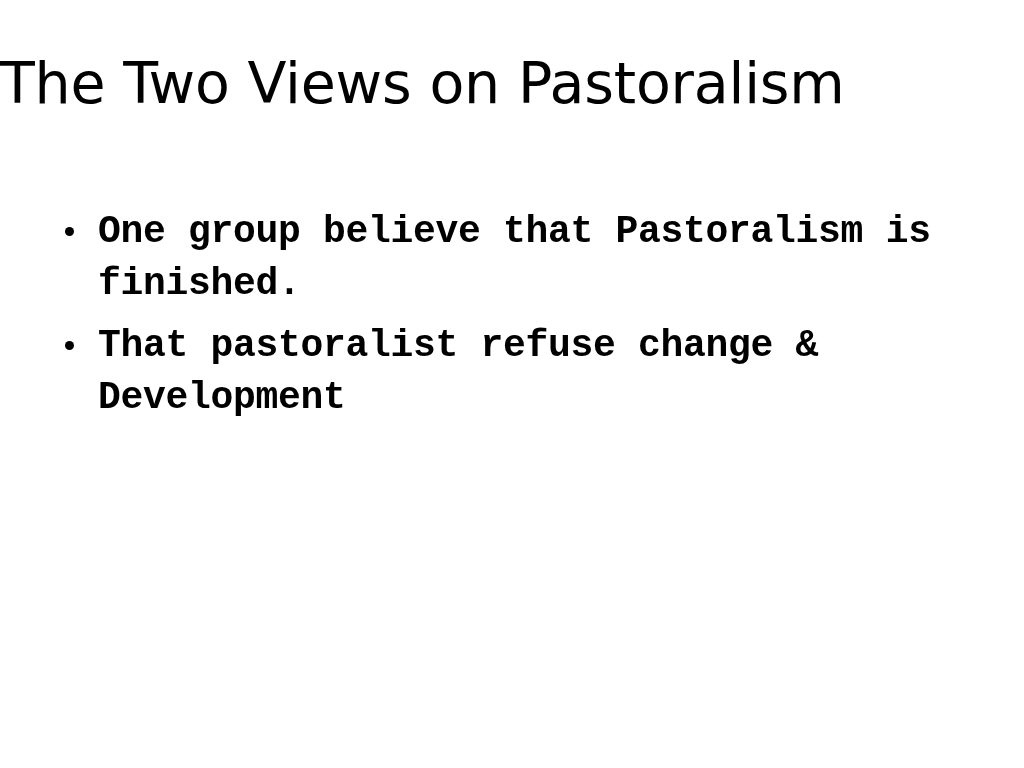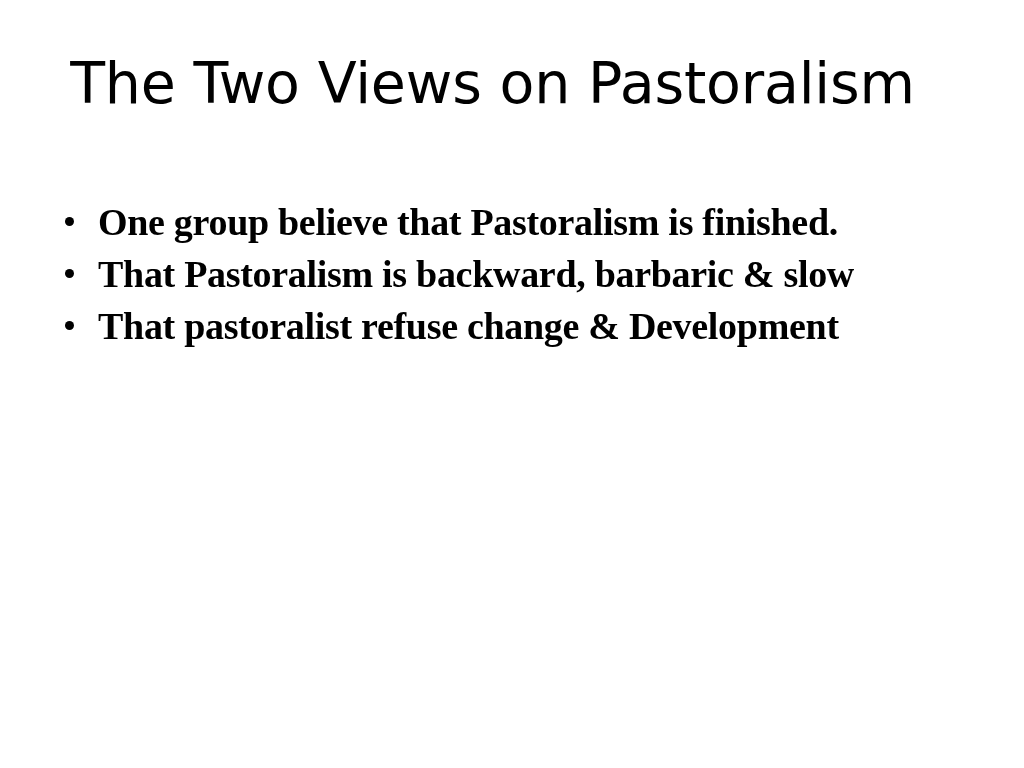--- a/index.html
+++ b/index.html
@@ -19,46 +19,45 @@
     width: 1024px;
     height: 768px;
     background: #ffffff;
     box-sizing: border-box;
   }
   .slide-title {
     position: absolute;
     left: 0;
     top: 52px;
     width: 903px;
-    text-align: center;
+    text-align: left;
     font-family: "DejaVu Sans", sans-serif;
     font-size: 57px;
     font-weight: 400;
     line-height: 1.12;
     color: #000000;
     letter-spacing: -0.2px;
     white-space: nowrap;
-    padding-left: 41px;
   }
   .body-block {
     position: absolute;
     left: 56px;
     top: 196px;
     width: 900px;
   }
   ul.bullet-list {
     list-style: none;
     margin: 0;
     padding: 0;
   }
   li.bullet-item {
     position: relative;
     padding-left: 42px;
-    margin: 0 0 0 0;
-    font-family: Liberation Serif, serif;
+    margin: 10px 0 0 0;
+    font-family: Liberation Mono, monospace;
     font-size: 38px;
     font-weight: 700;
     line-height: 52px;
     color: #000000;
     letter-spacing: -0.3px;
     max-width: 868px;
   }
   li.bullet-item .bullet-marker {
     position: absolute;
     left: 9px;
@@ -81,24 +80,20 @@
 
   <div class="body-block">
     <ul class="bullet-list">
 
       <li class="bullet-item">
         <span class="bullet-marker"></span>
         <span class="bullet-text">One group believe that Pastoralism is finished.</span>
       </li>
 
 
-      <li class="bullet-item">
-        <span class="bullet-marker"></span>
-        <span class="bullet-text">That Pastoralism is backward, barbaric &amp; slow</span>
-      </li>
 
       <li class="bullet-item">
         <span class="bullet-marker"></span>
         <span class="bullet-text">That pastoralist refuse change &amp; Development</span>
       </li>
 
 
     </ul>
   </div>
 

